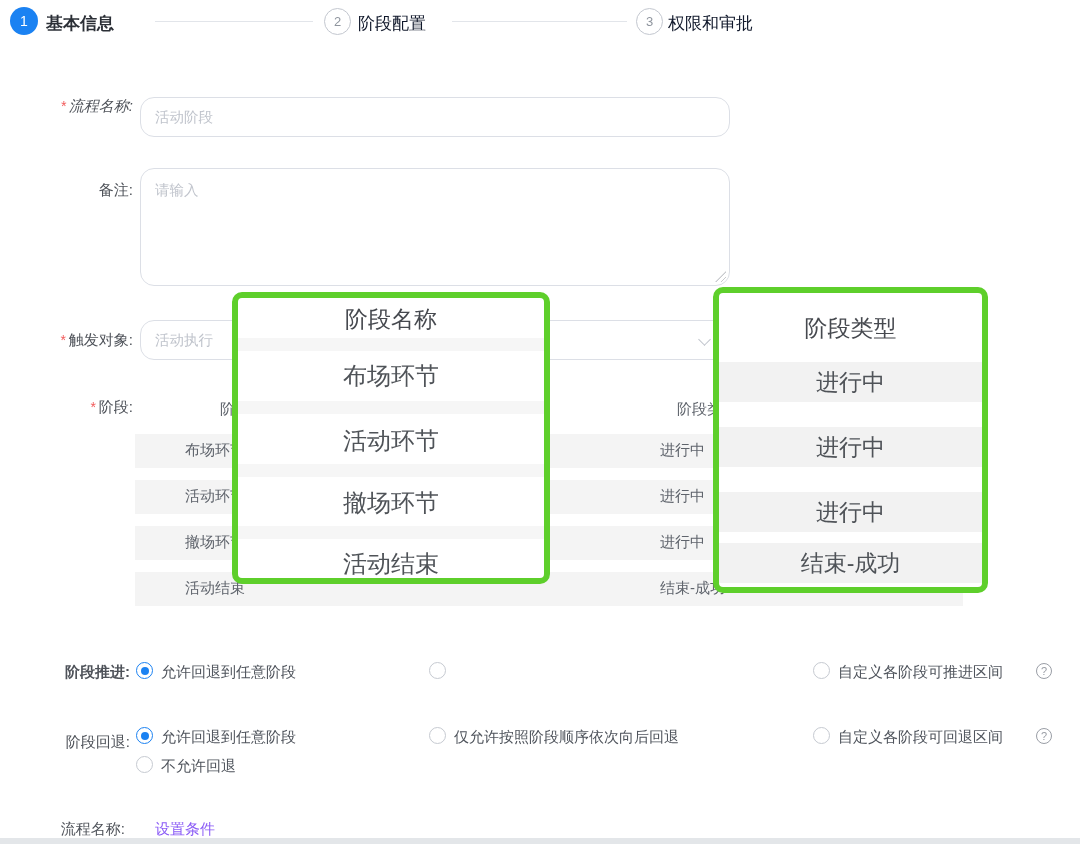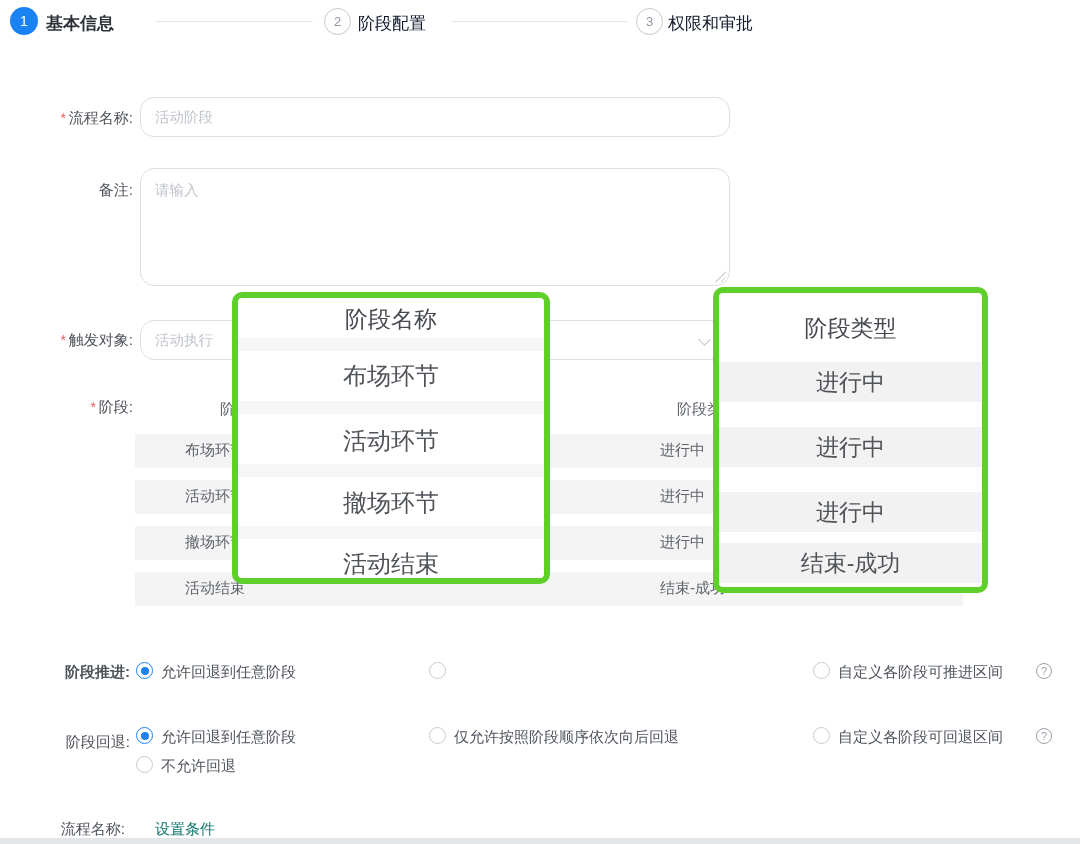--- a/index.html
+++ b/index.html
@@ -49,40 +49,40 @@
   .callout-right .crow { font-size:23px; color:#4f5358; background:#f2f2f2; height:40px; line-height:40px; }
   .stripe { position:absolute; left:0; width:100%; height:13px; background:#f6f6f6; }
 
   
   .radio { position:absolute; width:17px; height:17px; border-radius:50%; border:1.5px solid #c6cad1; background:#fff; }
   .radio.checked { border-color:#1b82f2; }
   .radio.checked::after { content:""; position:absolute; left:50%; top:50%; width:8px; height:8px; margin:-4px 0 0 -4px; border-radius:50%; background:#1b82f2; }
   .opt-label { position:absolute; font-size:15px; color:#4f545c; white-space:nowrap; }
   .help { position:absolute; width:16px; height:16px; border:1px solid #9a9ea6; border-radius:50%; color:#9a9ea6; font-size:11px; display:flex; align-items:center; justify-content:center; }
 
-  .link { position:absolute; font-size:15px; color:#0f766e; cursor:pointer; white-space:nowrap; }
+  .link { position:absolute; font-size:15px; color:#8b5cf6; cursor:pointer; white-space:nowrap; }
   .bottom-bar { position:absolute; left:0; bottom:0; width:100%; height:6px; background:#e3e6e9; }
 </style>
 </head>
 <body>
 
 <div class="screen">
 
   <div>
     <div class="step-circle active">1</div>
     <div class="step-label active" style="left:46px; top:12px;">基本信息</div>
     <div class="step-line" style="left:155px; width:158px;"></div>
     <div class="step-circle todo" style="left:324px; top:8px;">2</div>
     <div class="step-label todo" style="left:358px; top:12px;">阶段配置</div>
     <div class="step-line" style="left:452px; width:175px;"></div>
     <div class="step-circle todo" style="left:636px; top:8px;">3</div>
     <div class="step-label todo" style="left:668px; top:12px;">权限和审批</div>
   </div>
 
-  <div class="flabel" style="top:109px;">
+  <div class="flabel" style="top:97px;font-style:italic;">
     <span class="req">*</span><span>流程名称:</span>
   </div>
   <div class="ibox input-name">
     <span class="ph">活动阶段</span>
   </div>
 
   <div class="flabel" style="top:181px;">
     <span>备注:</span>
   </div>
   <div class="ibox textarea">

